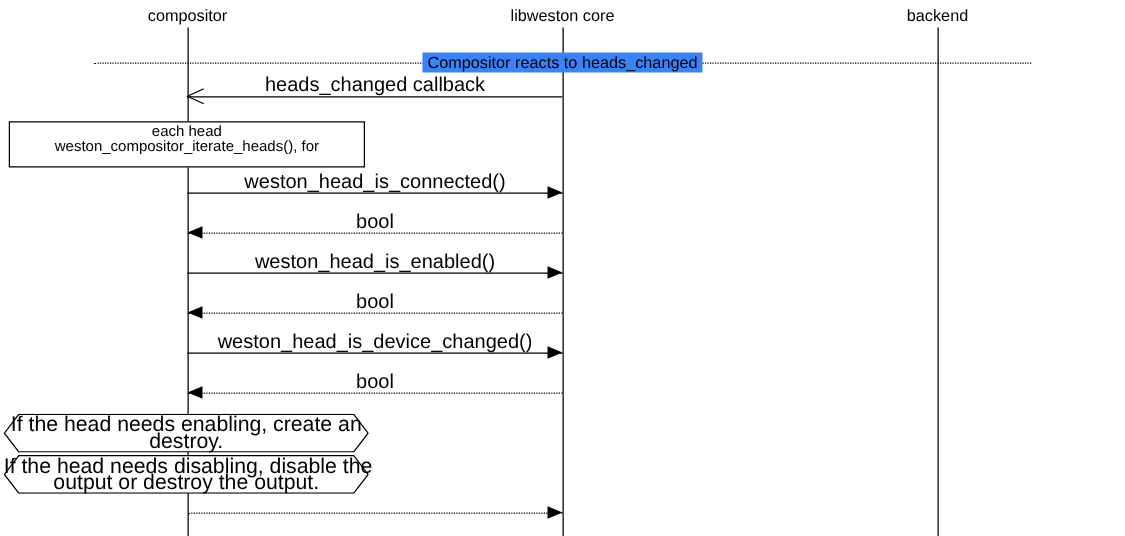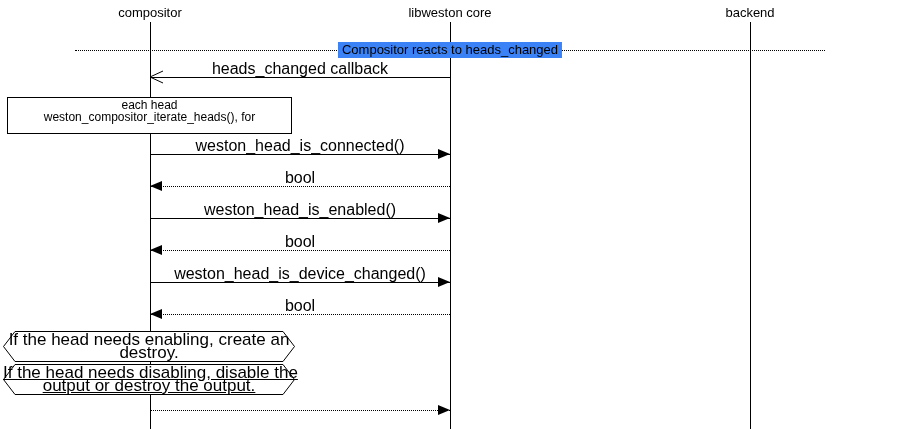--- a/index.html
+++ b/index.html
@@ -34,21 +34,21 @@
   .note-box{
     position:absolute;left:7px;top:97px;width:285px;height:37px;box-sizing:border-box;
     border:1px solid #000;background:#fff;z-index:2;
     text-align:center;font-size:12px;line-height:11.5px;padding-top:2px;
   }
   .note-box div{white-space:nowrap;}
   
   .hex-svg{position:absolute;left:3px;width:292px;height:31px;z-index:2;}
   .hex1{top:331px;} .hex2{top:364px;}
   .hex-text{position:absolute;left:3px;width:292px;text-align:center;font-size:17px;line-height:13px;z-index:3;}
-  .ht1{top:333px;} .ht2{top:366px;text-decoration:underline;}
+  .ht1{top:333px;} .ht2{top:366px;}
   .hex-text div{white-space:nowrap;}
 </style>
 </head>
 <body>
 
 <div class="canvas">
 
   <div class="participant p-compositor">compositor</div>
   <div class="participant p-libweston">libweston core</div>
   <div class="participant p-backend">backend</div>

